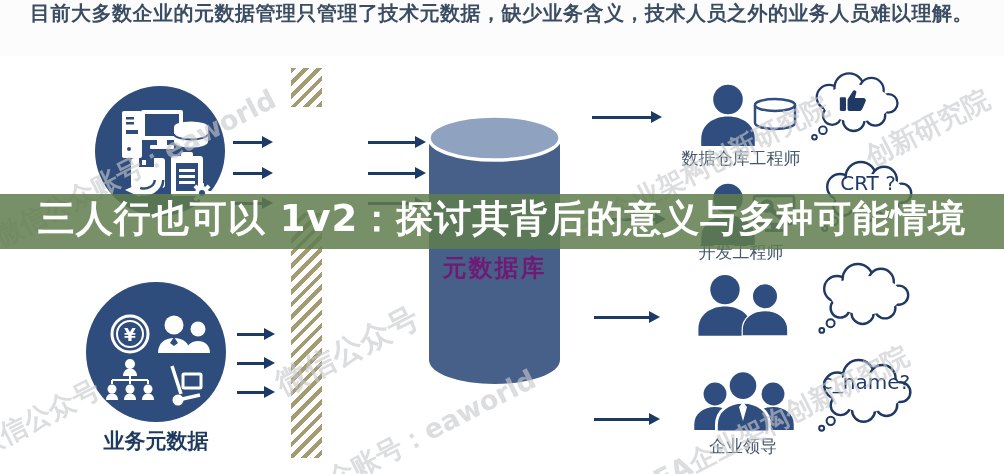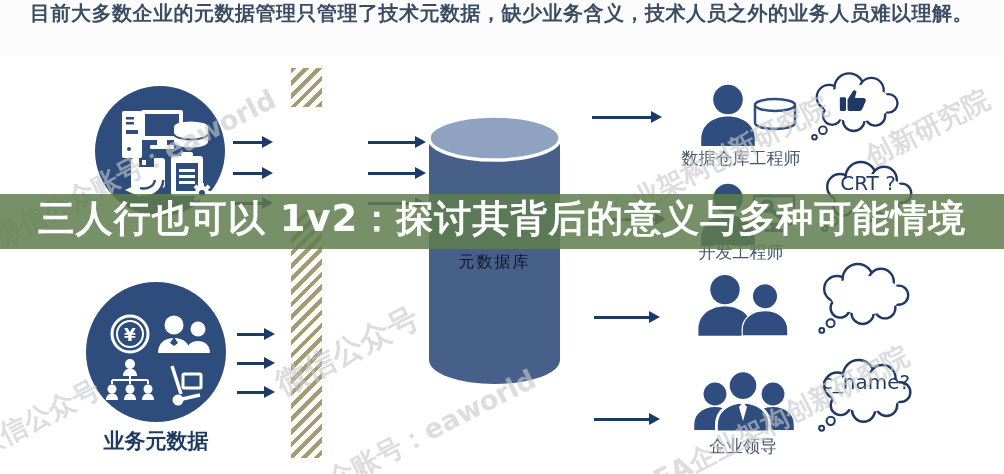--- a/index.html
+++ b/index.html
@@ -33,22 +33,22 @@
   
   .crt-box{position:absolute;left:280px;top:135px;width:74px;height:78px;background:#fff;
            border:2px solid #3f4f63;box-sizing:border-box;z-index:4;}
   .crt-head{height:26px;line-height:26px;border-bottom:2px solid #3f4f63;font-size:18px;font-weight:bold;
             color:#111;padding-left:6px;}
   .crt-row{font-size:17px;color:#222;padding-left:6px;line-height:21px;}
   .crt-row:first-of-type{margin-top:3px;}
 
   
   .cyl{position:absolute;left:426px;top:110px;z-index:3;}
-  .cyl-label{position:absolute;left:426px;top:252px;width:137px;text-align:center;color:#0f172a;
-             font-size:16px;letter-spacing:2px;z-index:4;}
+  .cyl-label{position:absolute;left:426px;top:252px;width:137px;text-align:center;color:#701a75;
+             font-size:24px;letter-spacing:2px;z-index:4;font-weight:bold;}
 
   
   .person{position:absolute;z-index:3;}
   .role-label{position:absolute;text-align:center;font-size:17px;color:#46586d;z-index:3;white-space:nowrap;}
   .bubble{position:absolute;z-index:3;}
   .bubble .bubble-text{position:absolute;left:0;top:0;right:0;bottom:26px;display:flex;align-items:center;
         justify-content:center;font-size:20px;color:#1f3864;}
 
   
   .overlay{position:absolute;left:0;top:194px;width:1004px;height:55px;background:rgba(95,125,77,.85);

